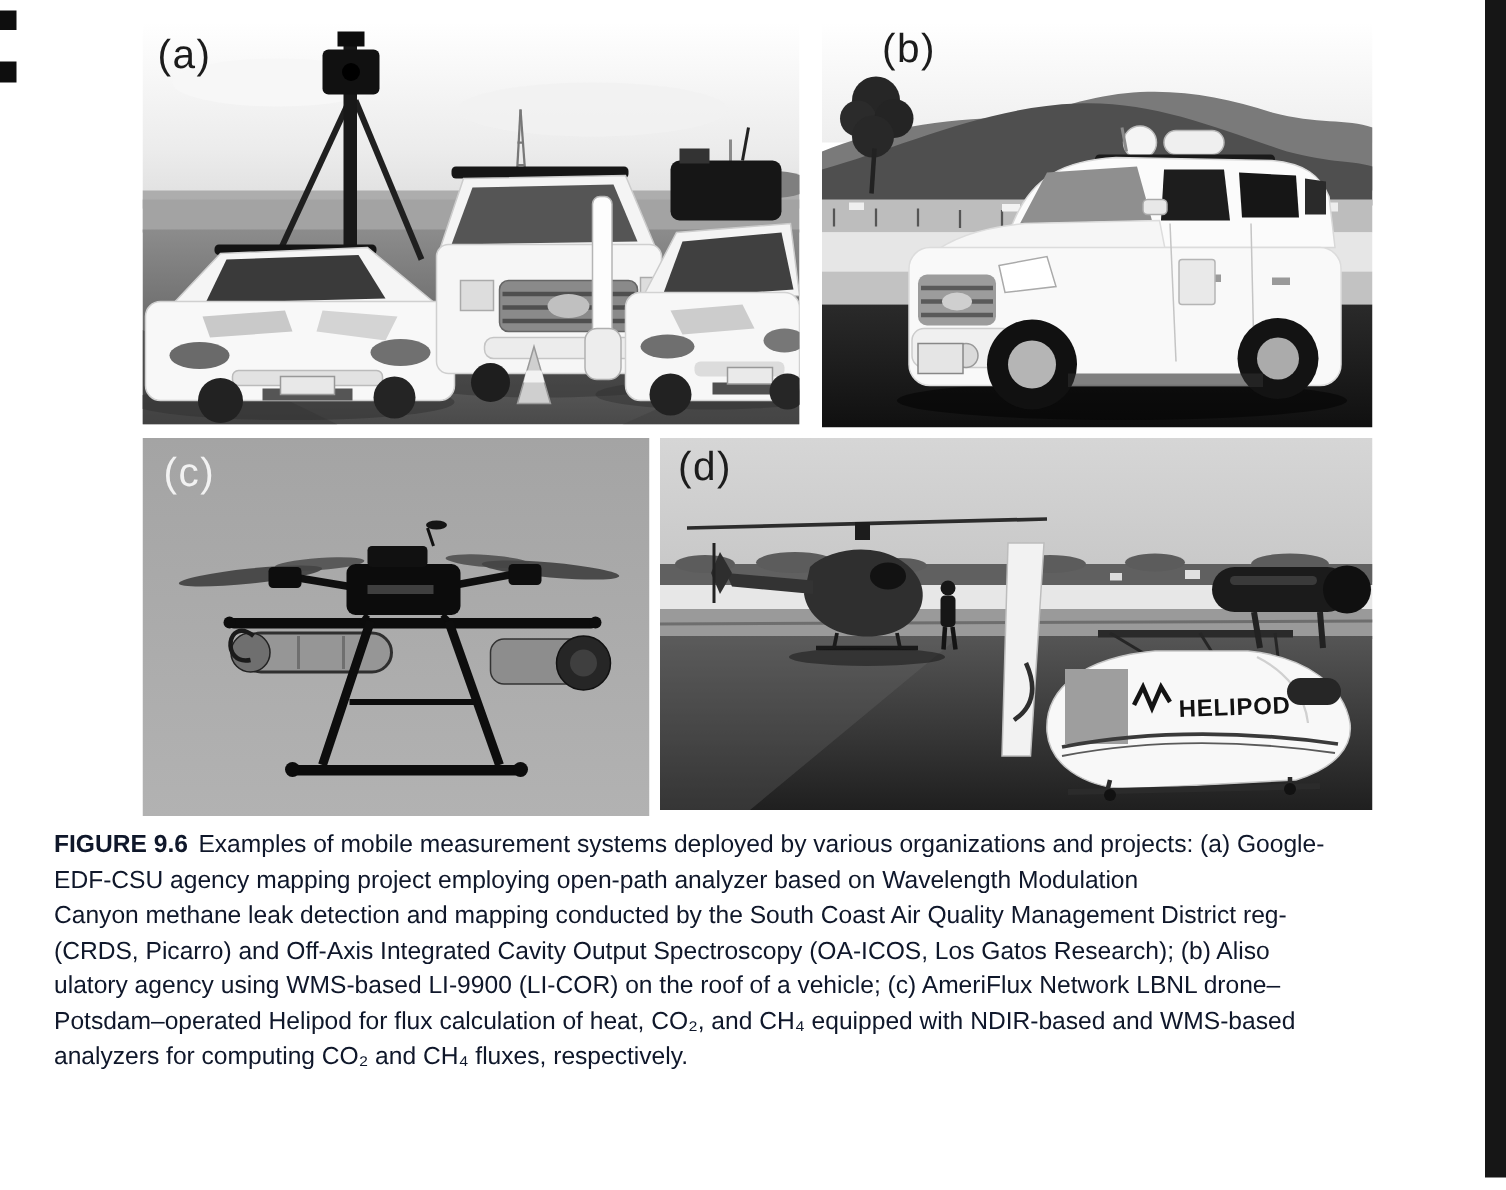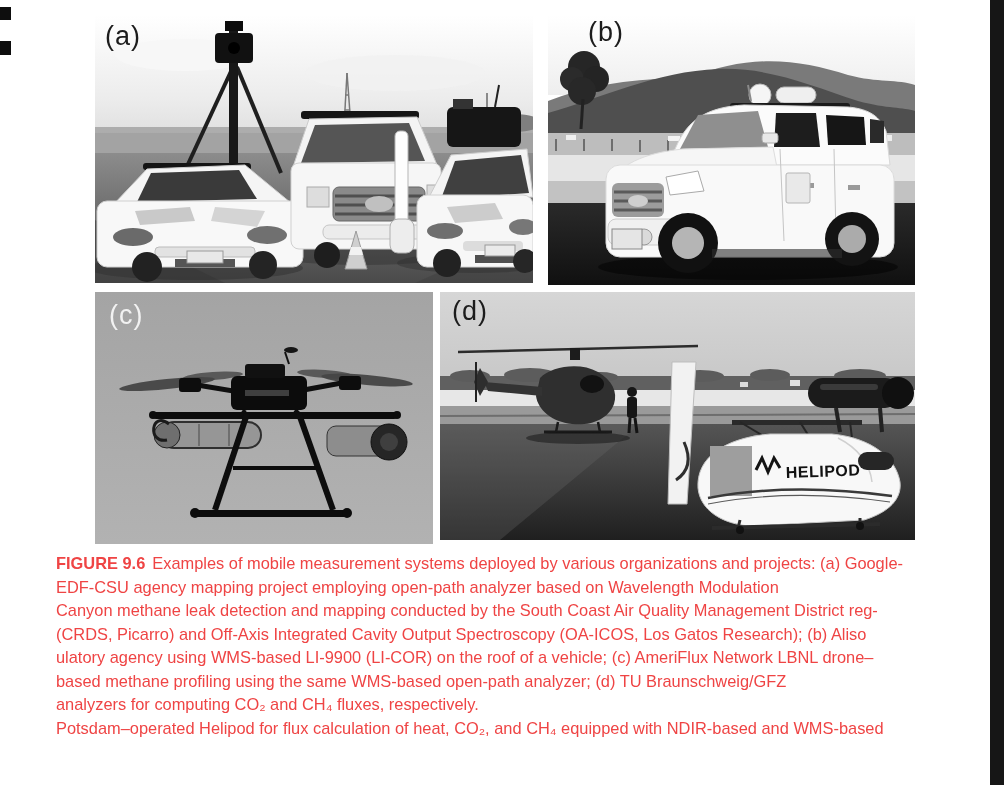--- a/index.html
+++ b/index.html
@@ -25,22 +25,22 @@
   .panel-label.light{color:#f2f2f2;}
   .panel-a{left:95px;top:15px;width:438px;height:268px;}
   .panel-b{left:548px;top:15px;width:367px;height:270px;}
   .panel-c{left:95px;top:292px;width:338px;height:252px;}
   .panel-d{left:440px;top:292px;width:475px;height:248px;}
   .label-a{left:10px;top:8px;}
   .label-b{left:40px;top:4px;}
   .label-c{left:14px;top:10px;}
   .label-d{left:12px;top:6px;}
   .caption{
-    position:absolute;left:56px;top:552px;width:926px;
-    color:#ef4444;font-size:16.4px;line-height:23.5px;
+    position:absolute;left:36px;top:552px;width:926px;
+    color:#0f172a;font-size:16.4px;line-height:23.5px;
     font-weight:500;
   }
   .cap-line{white-space:nowrap;}
   .cap-bold{font-weight:700;margin-right:7px;}
 </style>
 </head>
 <body>
 
 <div class="page">
 
@@ -358,18 +358,17 @@
     </svg>
     <span class="panel-label label-d">(d)</span>
   </figure>
 
   <div class="caption">
     <div class="cap-line"><span class="cap-bold">FIGURE 9.6</span><span>Examples of mobile measurement systems deployed by various organizations and projects: (a) Google-</span></div>
     <div class="cap-line">EDF-CSU agency mapping project employing open-path analyzer based on Wavelength Modulation</div>
     <div class="cap-line">Canyon methane leak detection and mapping conducted by the South Coast Air Quality Management District reg-</div>
     <div class="cap-line">(CRDS, Picarro) and Off-Axis Integrated Cavity Output Spectroscopy (OA-ICOS, Los Gatos Research); (b) Aliso</div>
     <div class="cap-line">ulatory agency using WMS-based LI-9900 (LI-COR) on the roof of a vehicle; (c) AmeriFlux Network LBNL drone–</div>
-    <div class="cap-line">based methane profiling using the same WMS-based open-path analyzer; (d) TU Braunschweig/GFZ</div>
+    <div class="cap-line">Potsdam–operated Helipod for flux calculation of heat, CO₂, and CH₄ equipped with NDIR-based and WMS-based</div>
     <div class="cap-line">analyzers for computing CO₂ and CH₄ fluxes, respectively.</div>
-    <div class="cap-line">Potsdam–operated Helipod for flux calculation of heat, CO₂, and CH₄ equipped with NDIR-based and WMS-based</div>
   </div>
 
 </div>
 
 </body></html>

